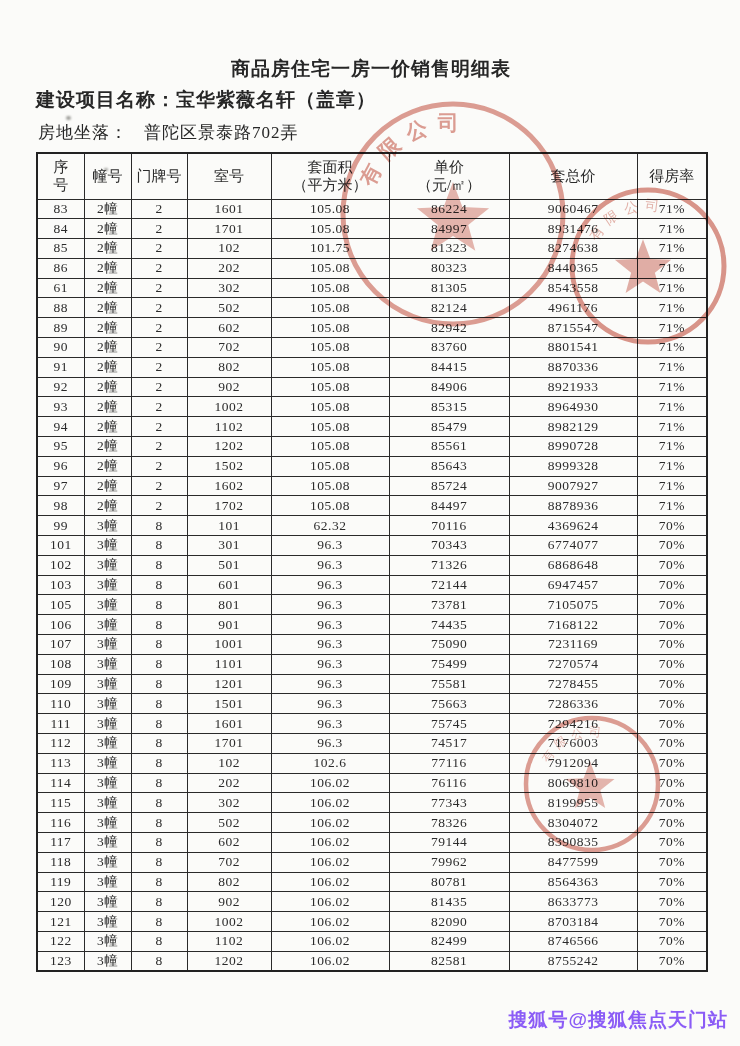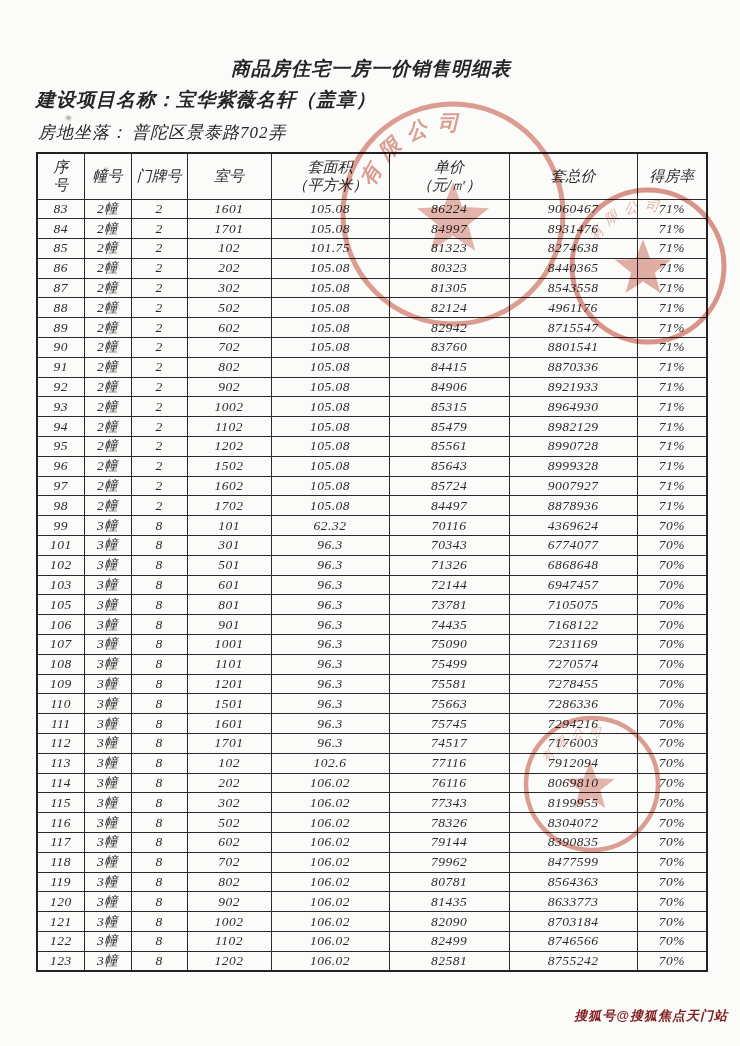--- a/index.html
+++ b/index.html
@@ -3,53 +3,53 @@
 <meta charset="utf-8">
 <style>
   html,body{margin:0;padding:0;}
   body{
     width:740px;height:1046px;
     font-family:"Liberation Serif","DejaVu Serif",serif;
     background:#f4f4f2;
   }
   .page{
     position:relative;width:740px;height:1046px;
-    background:#fbfbf9;overflow:hidden;color:#262626;font-style:italic;
+    background:#fbfbf9;overflow:hidden;color:#262626;
   }
   .speck{position:absolute;background:#9a9a96;border-radius:50%;filter:blur(1px);}
   .doc-title{
     position:absolute;top:56px;left:36px;width:670px;
     text-align:center;font-size:19px;font-weight:bold;letter-spacing:1px;
   }
   .doc-subtitle{
     position:absolute;top:87px;left:36px;width:670px;
     font-size:19px;font-weight:bold;letter-spacing:1px;
   }
   .location-line{
     position:absolute;top:121px;left:38px;font-size:17px;letter-spacing:1px;
   }
-  .location-line .loc-value{margin-left:4px;}
+  .location-line .loc-value{margin-left:16px;}
   table.price-table{
     position:absolute;top:152px;left:36px;
     width:670px;border-collapse:collapse;table-layout:fixed;
     background:transparent;
   }
   .price-table th,.price-table td{
     border:1px solid #2a2a2a;text-align:center;vertical-align:middle;
     padding:0;overflow:hidden;color:#2b2b2b;
   }
   .price-table{border:2px solid #222;}
   .price-table thead tr{height:46px;}
   .price-table tbody tr{height:19.8px;}
   .price-table th{font-size:15px;font-weight:normal;white-space:pre-line;line-height:1.2;}
   .price-table td{font-size:13.5px;letter-spacing:0.5px;}
   .seal{position:absolute;mix-blend-mode:multiply;filter:blur(0.7px);pointer-events:none;}
   .watermark{
     position:absolute;top:1007px;right:12px;
-    font-size:13px;font-weight:bold;color:#7f1d1d;letter-spacing:1px;
+    font-size:19px;font-weight:bold;color:#8b5cf6;letter-spacing:1px;
     font-family:"Liberation Sans","DejaVu Sans",sans-serif;
   }
 </style>
 </head>
 <body>
 
 <div class="page">
 
   <div class="speck" style="left:66px;top:116px;width:5px;height:4px;"></div>
   <div class="speck" style="left:104px;top:168px;width:4px;height:3px;"></div>
@@ -123,21 +123,21 @@
           <td>86</td>
           <td>2幢</td>
           <td>2</td>
           <td>202</td>
           <td>105.08</td>
           <td>80323</td>
           <td>8440365</td>
           <td>71%</td>
         </tr>
         <tr>
-          <td>87</td>
+          <td>61</td>
           <td>2幢</td>
           <td>2</td>
           <td>302</td>
           <td>105.08</td>
           <td>81305</td>
           <td>8543558</td>
           <td>71%</td>
         </tr>
         <tr>
           <td>88</td>

